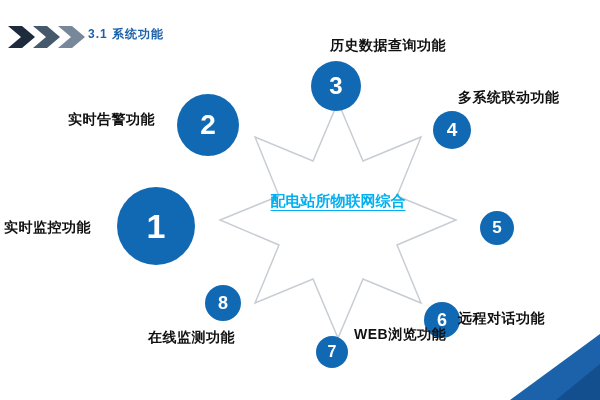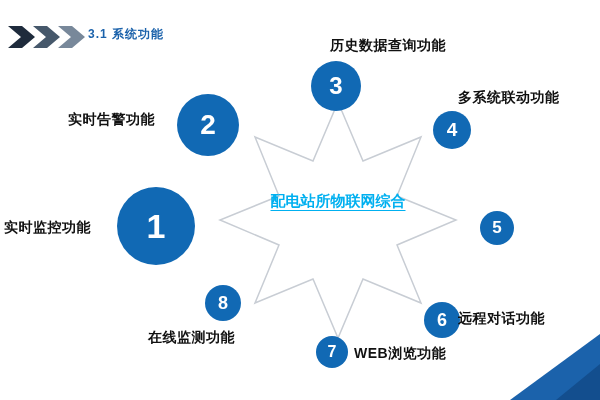--- a/index.html
+++ b/index.html
@@ -54,21 +54,21 @@
   .fn-label {
     position: absolute; font-size: 14px; font-weight: bold;
     color: #111111; letter-spacing: 0.5px; white-space: nowrap;
   }
   .l1 { left:   4px; top: 219px; }
   .l2 { left:  68px; top: 111px; }
   .l3 { left: 330px; top:  37px; font-size: 14px; }
   .l4 { left: 458px; top:  89px; }
   .l5 { left: 478px; top: 189px; }
   .l6 { left: 458px; top: 285px; margin-top: 25px; }
-  .l7 { left: 354px; top: 345px; }
+  .l7 { left: 354px; top: 326px; }
   .l8 { left: 148px; top: 329px; }
 
   
   .corner-svg { position: absolute; left: 498px; top: 328px; }
 </style>
 </head>
 <body>
 
 <div class="slide">
 

